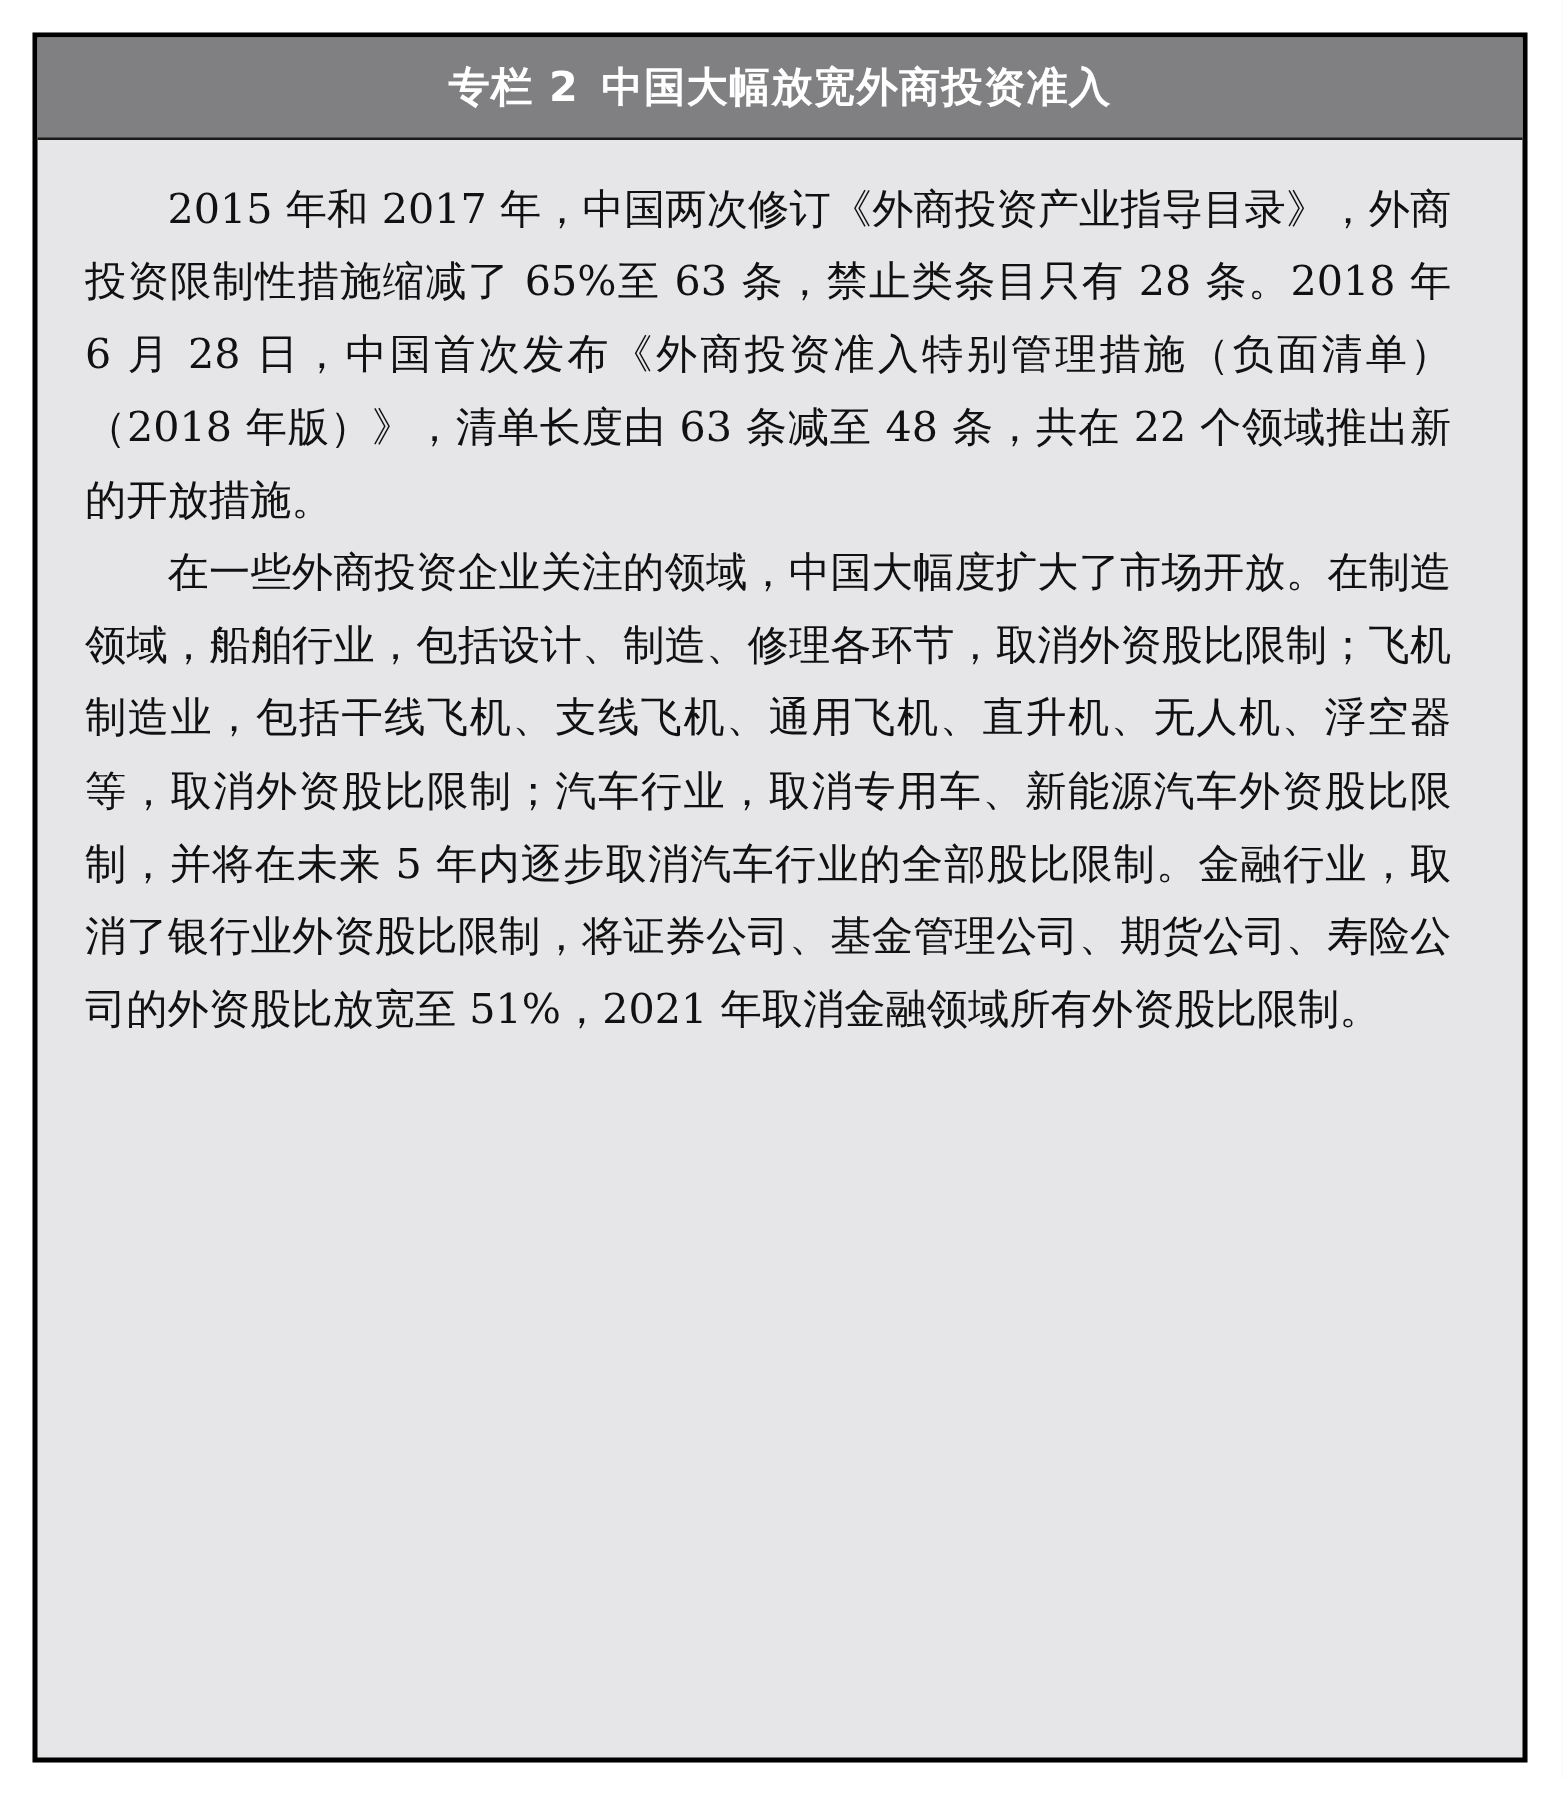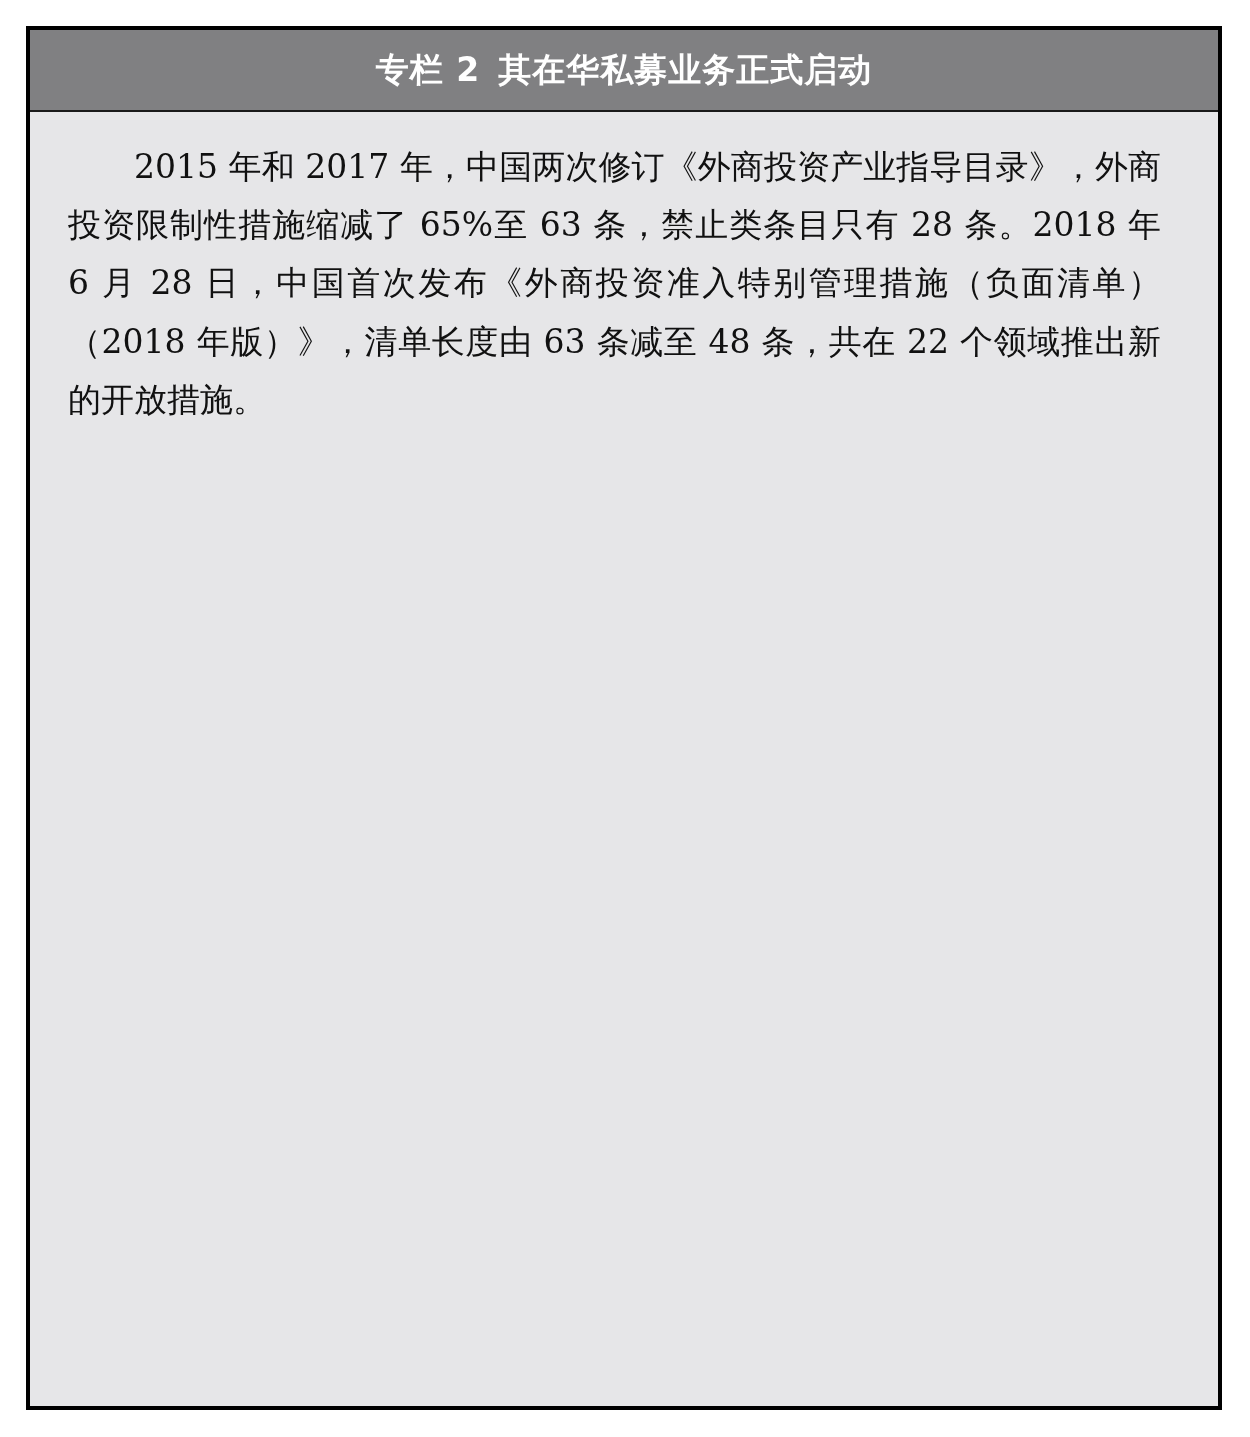--- a/index.html
+++ b/index.html
@@ -51,18 +51,19 @@
       margin: 0 0 0 0;
       text-indent: 2em;
     }
   </style>
 </head>
 <body>
 
 <div class="box">
   <div class="header">
     <span class="col-no">专栏 2</span>
-    <span>其在华私募业务正式启动</span>
+    <span>中国大幅放宽外商投资准入</span>
   </div>
   <div class="content">
     <p>2015 年和 2017 年，中国两次修订《外商投资产业指导目录》，外商投资限制性措施缩减了 65%至 63 条，禁止类条目只有 28 条。2018 年 6 月 28 日，中国首次发布《外商投资准入特别管理措施（负面清单）（2018 年版）》，清单长度由 63 条减至 48 条，共在 22 个领域推出新的开放措施。</p>
+    <p>在一些外商投资企业关注的领域，中国大幅度扩大了市场开放。在制造领域，船舶行业，包括设计、制造、修理各环节，取消外资股比限制；飞机制造业，包括干线飞机、支线飞机、通用飞机、直升机、无人机、浮空器等，取消外资股比限制；汽车行业，取消专用车、新能源汽车外资股比限制，并将在未来 5 年内逐步取消汽车行业的全部股比限制。金融行业，取消了银行业外资股比限制，将证券公司、基金管理公司、期货公司、寿险公司的外资股比放宽至 51%，2021 年取消金融领域所有外资股比限制。</p>
   </div>
 </div>
 
 </body></html>

